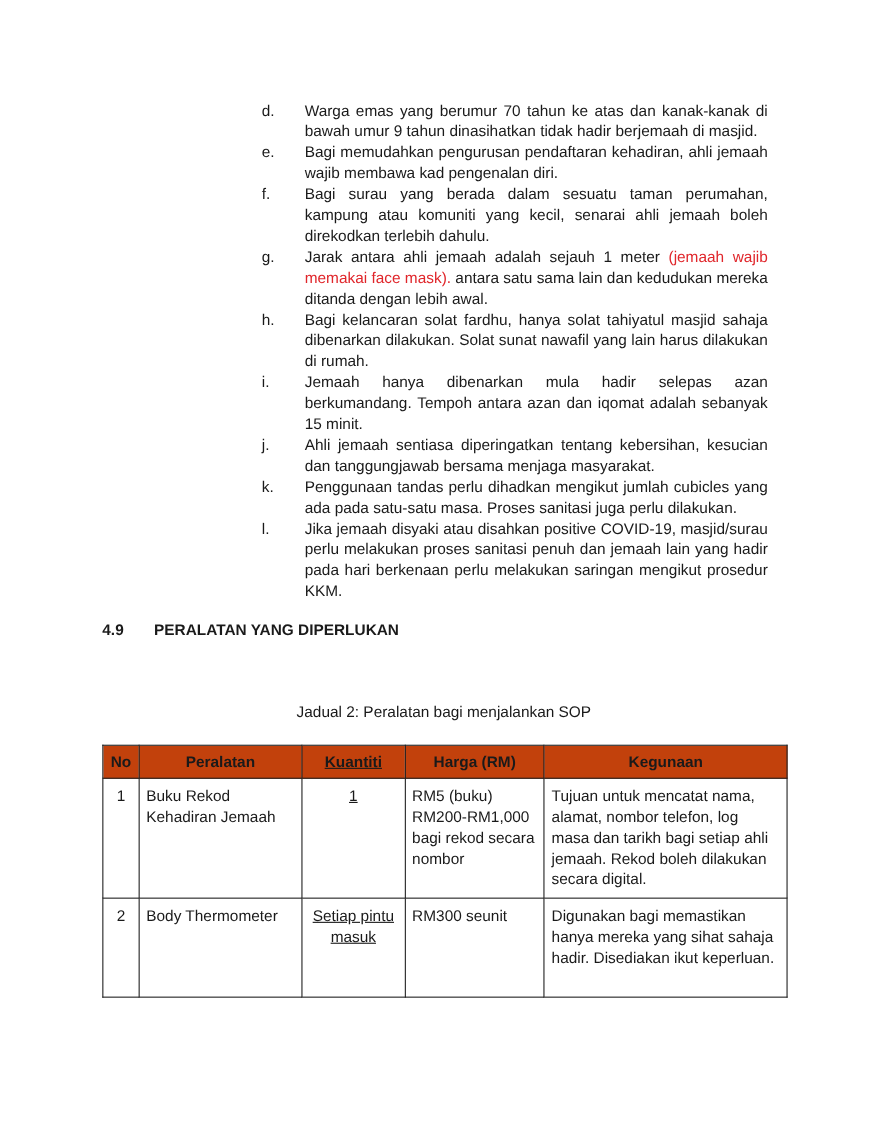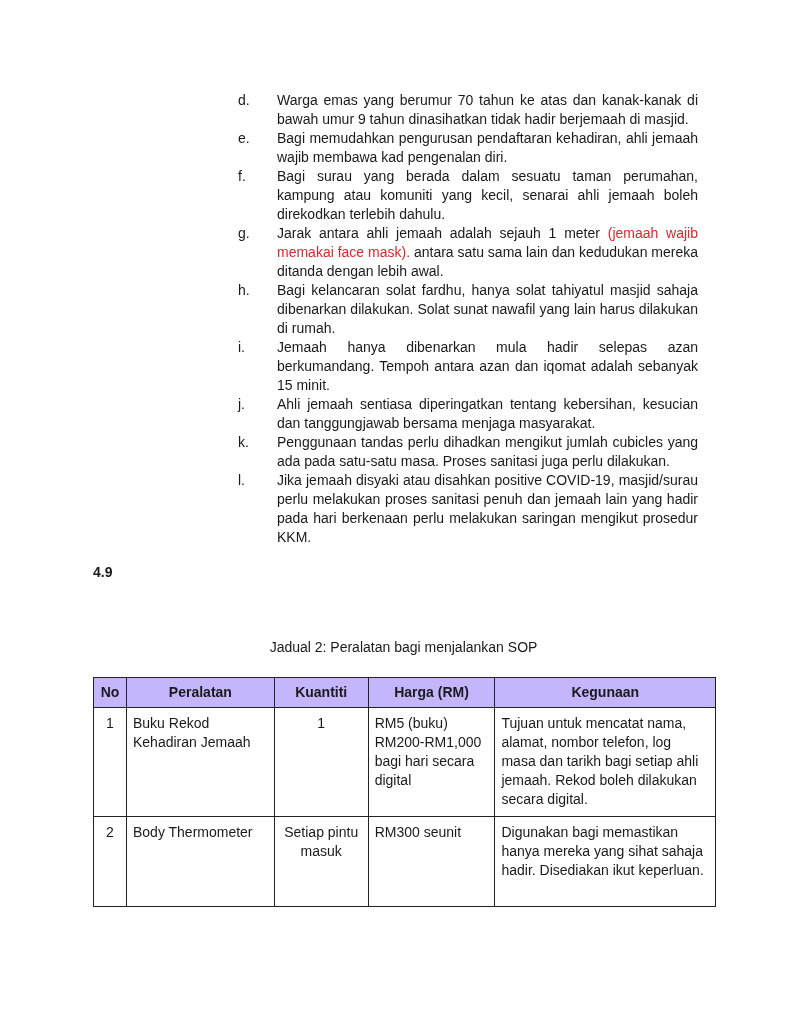--- a/index.html
+++ b/index.html
@@ -15,25 +15,25 @@
     .section { position: absolute; left: 93px; top: 563px; width: 620px; }
     .section-head { display: flex; font-weight: bold; line-height: 19px; }
     .section-num { width: 47px; }
     .section-intro { margin-left: 47px; line-height: 19px; }
 
     .caption { position: absolute; left: 0; width: 791px; top: 638px; text-align: center; padding-left: 16px; line-height: 19px; }
     .caption span { position: relative; left: 0px; }
 
     table.eq { position: absolute; left: 93px; top: 677px; width: 623px; border-collapse: collapse; }
     table.eq th, table.eq td { border: 1.5px solid #222; vertical-align: top; line-height: 19px; }
-    table.eq th { background: #c4b5fd; font-weight: bold; text-align: center; height: 30px; vertical-align: middle; padding: 0 4px; }
+    table.eq th { background: #c2410c; font-weight: bold; text-align: center; height: 30px; vertical-align: middle; padding: 0 4px; }
     table.eq td { padding: 6px 6px 6px 6px; }
     .c-no { width: 33px; text-align: center; }
     .c-item { width: 148px; margin-top: 24px; }
-    .c-qty { width: 94px; text-align: center; }
+    .c-qty { width: 94px; text-align: center; text-decoration: underline; }
     .c-price { width: 127px; }
     .c-use { width: 221px; }
     tr.r1 td { height: 109px; }
     tr.r2 td { height: 90px; }
   </style>
 </head>
 <body>
 
 <div class="list">
   <div class="list-item">
@@ -70,20 +70,21 @@
   </div>
   <div class="list-item">
     <span class="list-marker">l.</span>
     <span class="list-text">Jika jemaah disyaki atau disahkan positive COVID-19, masjid/surau perlu melakukan proses sanitasi penuh dan jemaah lain yang hadir pada hari berkenaan perlu melakukan saringan mengikut prosedur KKM.</span>
   </div>
 </div>
 
 <div class="section">
   <div class="section-head">
     <span class="section-num">4.9</span>
+    <span>PERALATAN YANG DIPERLUKAN</span>
   </div>
 </div>
 
 <div class="caption">
   <span>Jadual 2: Peralatan bagi menjalankan SOP</span>
 </div>
 
 <table class="eq">
   <thead>
     <tr>
@@ -94,21 +95,21 @@
       <th class="c-use">Kegunaan</th>
     </tr>
   </thead>
   <tbody>
     <tr class="r1">
       <td class="c-no">1</td>
       <td class="c-item">Buku Rekod Kehadiran Jemaah</td>
       <td class="c-qty">1</td>
       <td class="c-price">
         <div>RM5 (buku)</div>
-        <div>RM200-RM1,000 bagi hari secara digital</div>
+        <div>RM200-RM1,000 bagi rekod secara nombor</div>
       </td>
       <td class="c-use">Tujuan untuk mencatat nama, alamat, nombor telefon, log masa dan tarikh bagi setiap ahli jemaah. Rekod boleh dilakukan secara digital.</td>
     </tr>
     <tr class="r2">
       <td class="c-no">2</td>
       <td class="c-item">Body Thermometer</td>
       <td class="c-qty">Setiap pintu masuk</td>
       <td class="c-price">
         <div>RM300 seunit</div>
       </td>

